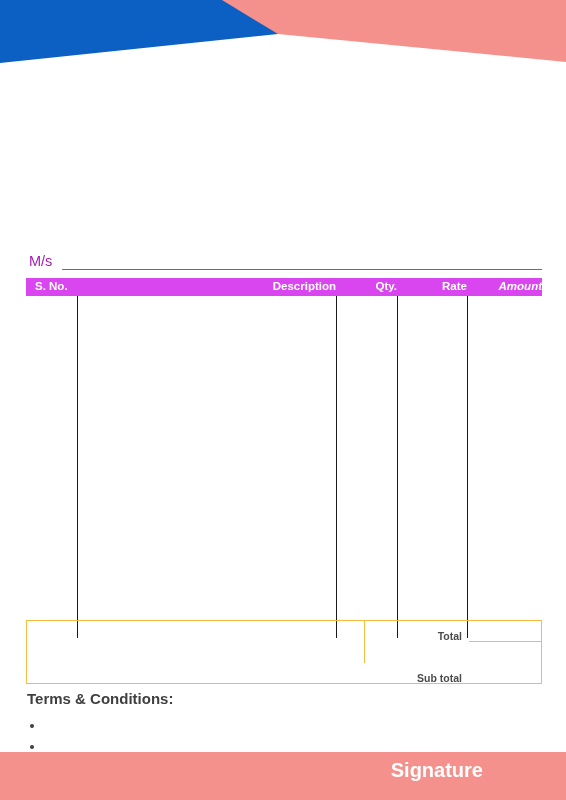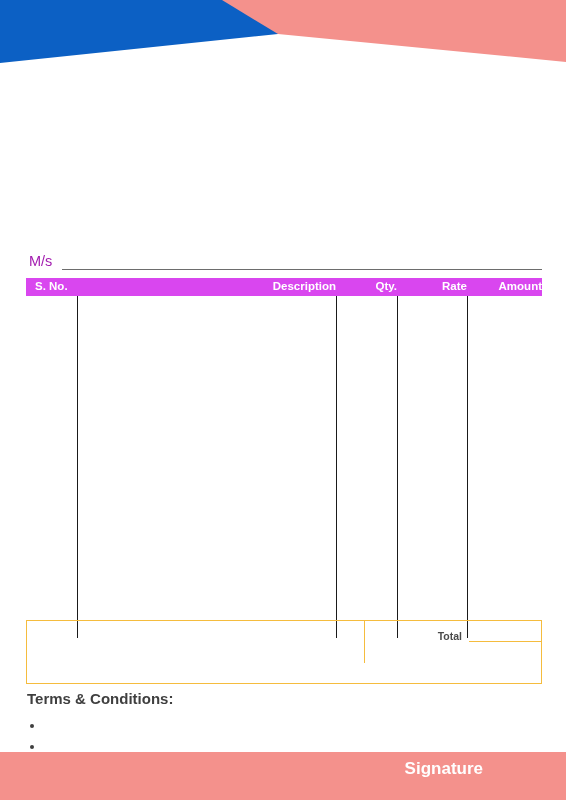--- a/index.html
+++ b/index.html
@@ -69,21 +69,21 @@
     font-size: 11.5px;
     font-weight: bold;
     line-height: 1;
     text-align: right;
     white-space: nowrap;
   }
   .col-sno    { width: 51px; text-align: left !important; padding-left: 9px; box-sizing: border-box; }
   .col-desc   { width: 259px; }
   .col-qty    { width: 61px; }
   .col-rate   { width: 70px; }
-  .col-amount { width: 75px; }
+  .col-amount { width: 75px; font-style: italic; }
 
   #table-body {
     position: relative;
     height: 342px;
     background: #ffffff;
   }
   .vline {
     position: absolute;
     top: 0;
     bottom: 0;
@@ -179,21 +179,21 @@
     top: 752px;
     width: 566px;
     height: 48px;
     background: #f4918c;
   }
   #signature-label {
     position: absolute;
     right: 83px;
     top: 8px;
     color: #ffffff;
-    font-size: 17px;
+    font-size: 20px;
     font-weight: bold;
     line-height: 1;
     white-space: nowrap;
   }
 </style>
 </head>
 <body>
 
 <div id="header-banner">
   <svg width="566" height="70" viewBox="0 0 566 70" xmlns="http://www.w3.org/2000/svg">
@@ -228,20 +228,24 @@
 
 <div id="totals-box">
   <div id="totals-vline"></div>
 
   <div class="total-row" id="total-row-1">
     <div class="total-label">Total</div>
     <div class="total-value"></div>
   </div>
 
 
+  <div class="total-row" id="total-row-3">
+    <div class="total-label">Sub total</div>
+    <div class="total-value"></div>
+  </div>
 </div>
 
 <div id="terms-block">
   <div id="terms-title">Terms &amp; Conditions:</div>
 
   <div class="term-bullet">
     <span class="bullet-dot"></span>
     <span class="term-text"></span>
   </div>
   <div class="term-bullet">

